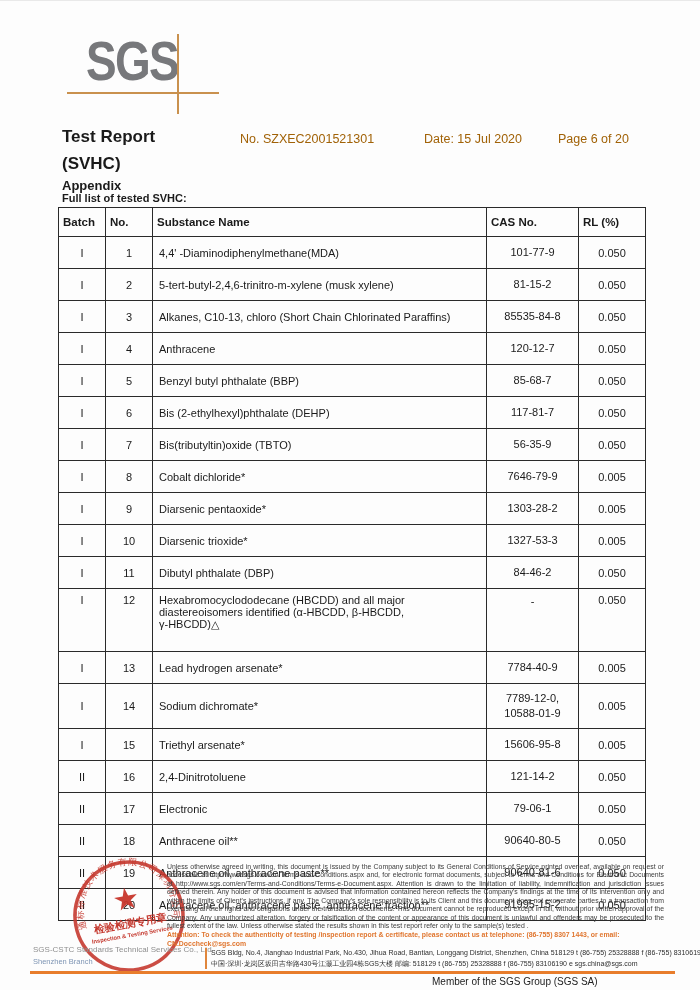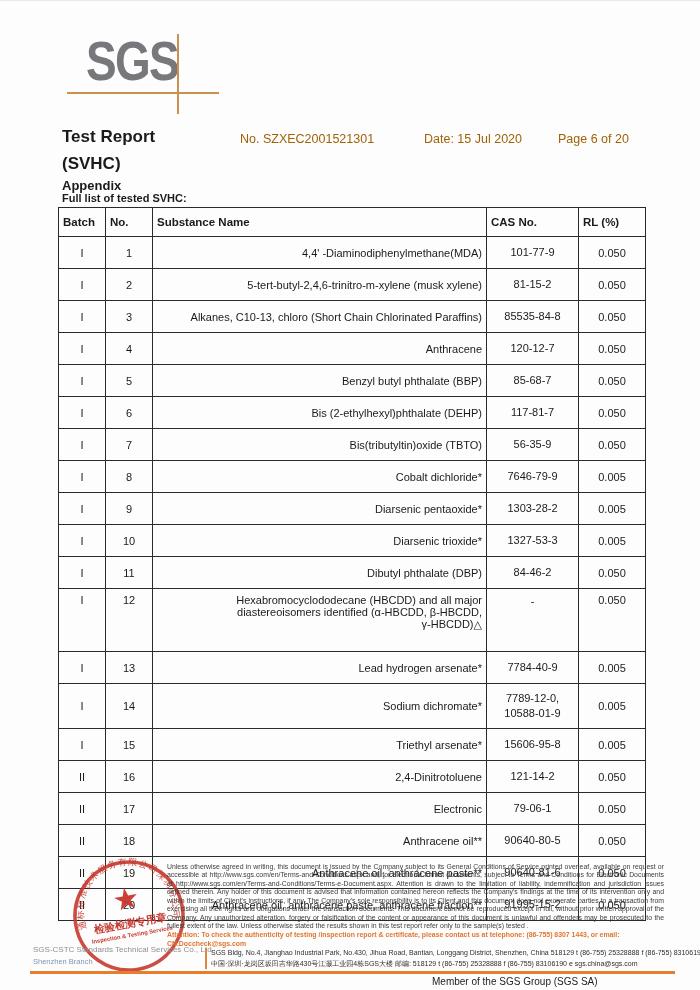--- a/index.html
+++ b/index.html
@@ -19,21 +19,21 @@
   .meta{position:absolute;top:131px;font-size:12.5px;color:#a16207;}
   .meta-no{left:240px;} .meta-date{left:424px;} .meta-page{left:558px;}
   .appendix{position:absolute;left:62px;top:177px;font-size:13px;font-weight:bold;}
   .fulllist{position:absolute;left:62px;top:191px;font-size:11px;font-weight:bold;}
   
   table.svhc{position:absolute;left:58px;top:206px;width:587px;border-collapse:collapse;
     table-layout:fixed;font-size:11px;}
   table.svhc th,table.svhc td{border:1px solid #2a2a2a;padding:2px 4px;vertical-align:middle;}
   table.svhc th{font-size:11.5px;font-weight:bold;height:24px;text-align:left;}
   table.svhc td{text-align:center;}
-  table.svhc td.cell-substance{text-align:right;padding-left:6px;white-space:pre-line;}
+  table.svhc td.cell-substance{text-align:left;padding-left:6px;white-space:pre-line;}
   table.svhc td.cell-cas{white-space:pre-line;line-height:1.35;}
   table.svhc tr.r-regular td{height:27px;}
   table.svhc tr.r-tall3 td{height:55px;vertical-align:top;padding-top:5px;}
   table.svhc tr.r-tall2 td{height:40px;}
   
   .stamp{position:absolute;left:70px;top:856px;width:118px;height:118px;transform:rotate(-10deg);}
   .company1{position:absolute;left:33px;top:944px;font-size:8px;color:#8f8f8f;white-space:nowrap;}
   .company2{position:absolute;left:33px;top:956px;font-size:7.5px;color:#7e95b4;white-space:nowrap;}
   .legal{position:absolute;left:167px;top:862px;width:497px;font-size:6.9px;line-height:1.22;
     text-align:justify;color:#3c3c3c;}

